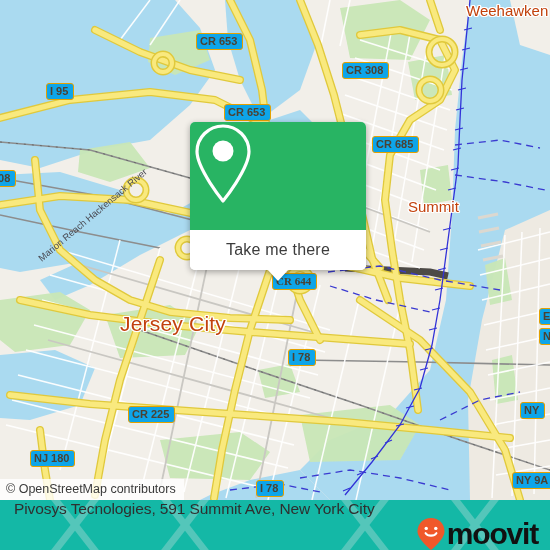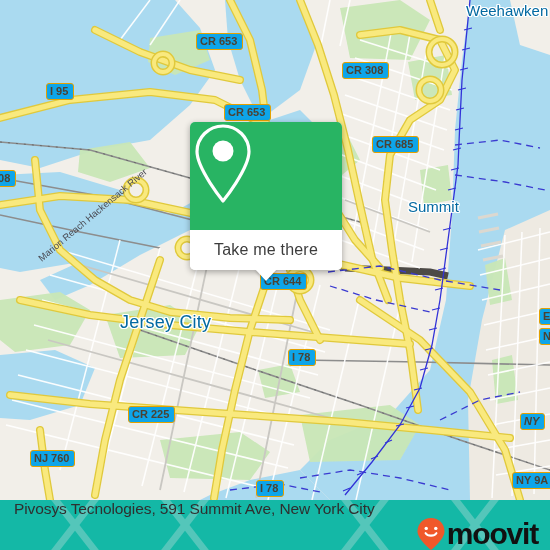--- a/index.html
+++ b/index.html
@@ -9,29 +9,29 @@
     background:#f2efe9;
   }
   .screen{position:relative;width:550px;height:550px;overflow:hidden;background:#f2efe9;}
 
   
   .map{position:absolute;left:0;top:0;width:550px;height:500px;overflow:hidden;background:#eeebe4;}
   .map svg{position:absolute;left:0;top:0;}
 
   
   .place{
-    position:absolute;color:#0369a1;white-space:nowrap;
+    position:absolute;color:#c2410c;white-space:nowrap;
     text-shadow:
        1.4px 0 0 rgba(255,255,255,.95), -1.4px 0 0 rgba(255,255,255,.95),
        0 1.4px 0 rgba(255,255,255,.95), 0 -1.4px 0 rgba(255,255,255,.95),
        1px 1px 0 rgba(255,255,255,.95), -1px -1px 0 rgba(255,255,255,.95),
        1px -1px 0 rgba(255,255,255,.95), -1px 1px 0 rgba(255,255,255,.95);
     pointer-events:none;
   }
-  .place.city{font-size:18px;letter-spacing:.2px;text-align:right;}
+  .place.city{font-size:21px;letter-spacing:.2px;text-align:right;}
   .place.town{font-size:15px;}
 
   
   .shield{
     position:absolute;
     background:#0ea5e9;
     border:1.6px solid #e4a100;
     border-radius:3px;
     color:#4b4233;
     font-size:11px;font-weight:bold;
@@ -39,21 +39,21 @@
     line-height:12px;
     white-space:nowrap;
     box-sizing:border-box;
   }
 
   
   .riverlabel{position:absolute;font-size:9.5px;color:#4a4a52;white-space:nowrap;pointer-events:none;}
 
   
   .card{
-    position:absolute;left:190px;top:122px;width:152px;
+    position:absolute;left:190px;top:122px;width:176px;
     border-radius:5px;overflow:visible;
     box-shadow:0 2px 6px rgba(0,0,0,.33);
     background:#ffffff;
   }
   .card-top{
     background:#28b463;
     border-radius:5px 5px 0 0;
     height:108px;
     display:flex;align-items:center;justify-content:center;
   }
@@ -311,43 +311,44 @@
     <div class="place town" style="left:466px; top:2px;">Weehawken</div>
     <div class="place town" style="left:408px; top:198px;">Summit</div>
     <div class="place city" style="left:120px; top:312px;">Jersey City</div>
 
     <div class="shield" style="left:196px; top:33px;">CR 653</div>
     <div class="shield" style="left:342px; top:62px;">CR 308</div>
     <div class="shield" style="left:46px;  top:83px;">I 95</div>
     <div class="shield" style="left:224px; top:104px;">CR 653</div>
     <div class="shield" style="left:372px; top:136px;text-align:right;">CR 685</div>
     <div class="shield" style="left:-12px; top:170px;">508</div>
-    <div class="shield" style="left:260px; top:273px;">CR 644</div>
+    <div class="shield" style="left:272px; top:273px;font-family:Liberation Serif, serif;">CR 644</div>
     <div class="shield" style="left:288px; top:349px;">I 78</div>
     <div class="shield" style="left:128px; top:406px;">CR 225</div>
-    <div class="shield" style="left:30px;  top:450px;">NJ 760</div>
-    <div class="shield" style="left:520px; top:413px;font-style:italic;">NY</div>
+    <div class="shield" style="left:30px;  top:450px;">NJ 180</div>
+    <div class="shield" style="left:520px; top:402px;">NY</div>
     <div class="shield" style="left:512px; top:472px;">NY 9A</div>
     <div class="shield" style="left:256px; top:480px;">I 78</div>
     <div class="shield" style="left:539px; top:308px;">E</div>
     <div class="shield" style="left:539px; top:328px;">N</div>
 
     <div class="card">
       <div class="card-top">
         <svg width="66" height="84" viewBox="0 0 66 84">
           <path d="M33 4 C18.6 4 7 15.5 7 29.6 C7 47 33 79 33 79 C33 79 59 47 59 29.6 C59 15.5 47.4 4 33 4 Z" fill="none" stroke="#ffffff" stroke-width="3.2" stroke-linejoin="round"></path>
           <circle cx="33" cy="29" r="10.5" fill="#ffffff"></circle>
         </svg>
       </div>
       <div class="card-bottom">
         <span class="lbl">Take me there</span>
       </div>
       <div class="card-tail"></div>
     </div>
 
+    <div class="attrib">© OpenStreetMap contributors</div>
   </div>
 
   <div class="footer">
     <svg class="wm" viewBox="0 0 550 50" preserveAspectRatio="none">
       <g stroke="#e8e8e8" stroke-width="7" fill="none">
         <path d="M40 -20 L110 70"></path>
           <path d="M110 -20 L40 70"></path>
         <path d="M150 -20 L220 70"></path>
           <path d="M220 -20 L150 70"></path>
         <path d="M330 -20 L400 70"></path>

